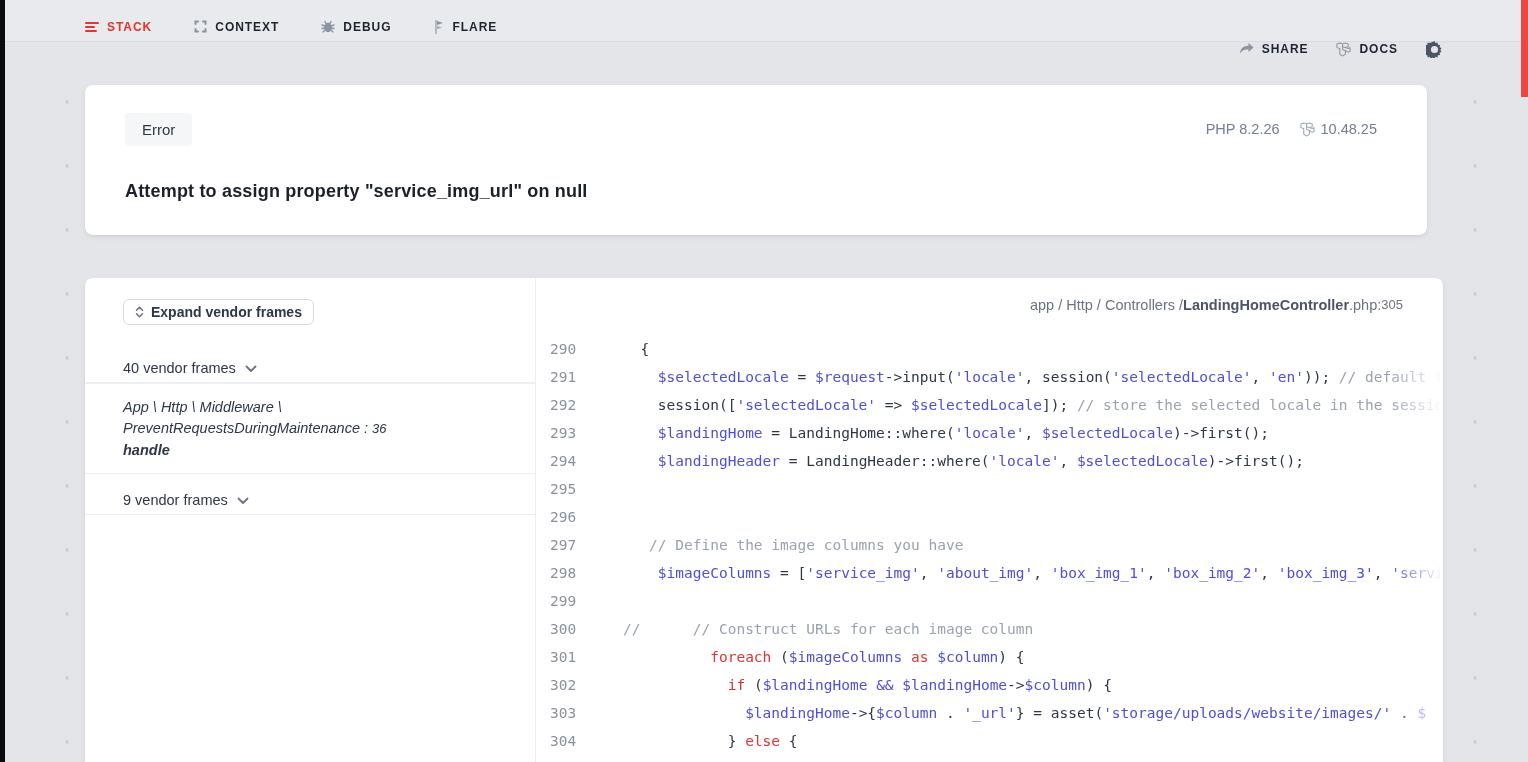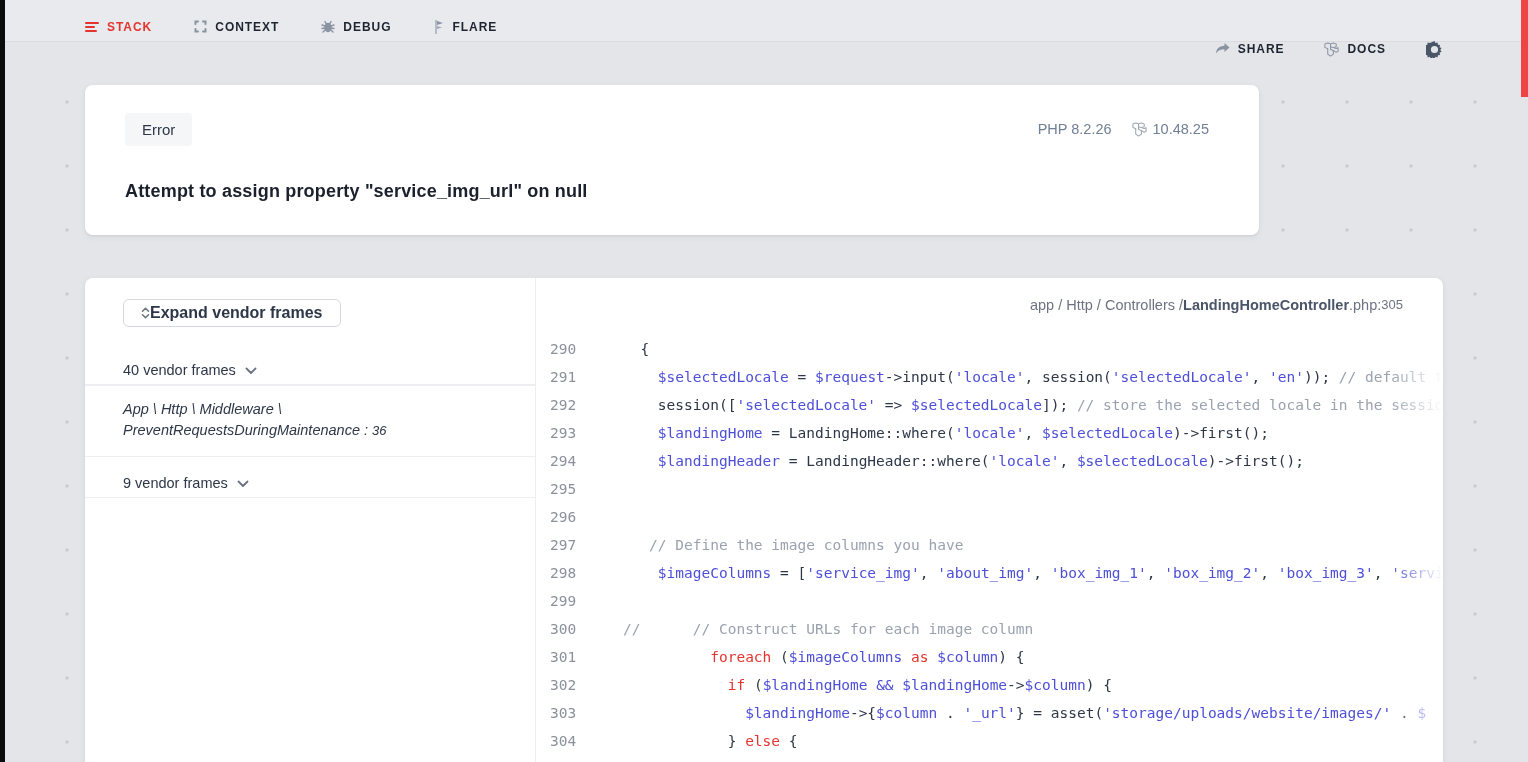--- a/index.html
+++ b/index.html
@@ -31,39 +31,39 @@
     background-color:#e3e5e9;
     background-image:radial-gradient(circle,#c9ccd2 1.5px,transparent 1.7px);
     background-size:64px 64px; background-position:30px 28px;
   }
   .card {
     background:#ffffff; border-radius:8px;
     box-shadow:0 1px 2px rgba(0,0,0,.05), 0 2px 6px rgba(0,0,0,.06);
   }
 
   
-  .error-card { position:absolute; left:80px; top:43px; width:1174px; height:150px; padding:28px 40px; }
+  .error-card { position:absolute; left:80px; top:43px; width:1342px; height:150px; padding:28px 40px; }
   .error-badge {
     display:inline-block; background:#f5f6f8; color:#2d3748; font-size:15px;
     padding:8px 17px; border-radius:4px;
   }
   .error-title { margin-top:35px; font-size:18px; font-weight:bold; color:#1a202c; letter-spacing:.01em; }
   .error-meta { position:absolute; top:36px; right:50px; display:flex; align-items:center; gap:20px;
     color:#718096; font-size:14.5px; }
   .meta-fw { display:flex; align-items:center; gap:6px; }
   .meta-fw .licon { color:#9aa2af; display:flex; }
 
   
   .main-card { position:absolute; left:80px; top:236px; width:1358px; height:620px; display:flex; overflow:hidden; }
   .stack-pane { width:450px; flex:0 0 450px; display:flex; flex-direction:column; }
   .pane-toolbar { padding:21px 24px 17px 38px; }
   .expand-btn {
-    display:inline-flex; align-items:center; background:#fff;
-    border:1px solid #d4d8dd; border-radius:6px; padding:4px 17px;
-    font-family:inherit; font-size:16px; font-weight:bold; color:#2d3748; cursor:pointer;
+    display:inline-flex; align-items:center; gap:7px; background:#fff;
+    border:1px solid #d4d8dd; border-radius:6px; padding:4px 11px;
+    font-family:inherit; font-size:14px; font-weight:bold; color:#2d3748; cursor:pointer;
   }
   .expand-btn .eicon { color:#6b7280; display:flex; }
 
   .frame { padding:13px 24px 15px 38px; font-size:14.5px; color:#2d3748; cursor:pointer; }
   .frame.active { background:#ef4444; color:#ffffff; }
   .frame .fpath { line-height:21px; }
   .frame .fline { font-size:13px; }
   .frame .fmethod { font-weight:bold; margin-top:3px; font-size:14.5px; }
   .frame + .frame, .vendor-row + .frame { border-top:1px solid #eceef1;font-style:italic; }
   .vendor-row {
@@ -143,21 +143,21 @@
             <g fill="currentColor">
               <path d="M2 0 h2 v14 h-2 z" opacity=".55"></path>
               <path d="M4 1 L10 3 L4 5 z"></path>
               <path d="M4 6 L9 7.5 L4 9 z" opacity=".75"></path>
             </g>
           </svg>
       </span>
       <span>FLARE</span>
     </div>
   </div>
-  <div class="nav-group" style="gap:40px;margin-top:45px;">
+  <div class="nav-group" style="gap:28px;margin-top:45px;">
     <div class="nav-item">
       <span class="nicon">
         <svg width="15" height="13" viewBox="0 0 15 13">
             <path fill="currentColor" d="M9.5 0 L14.5 4.5 L9.5 9 V6.2 C5.5 6.2 3 7.5 1 10.5 C1.4 6 4 3 9.5 2.8 Z"></path>
           </svg>
       </span>
       <span>SHARE</span>
     </div>
     <div class="nav-item">
       <span class="nicon">
@@ -225,20 +225,21 @@
         <span>40 vendor frames</span>
         <span class="chev">
           <svg width="12" height="8" viewBox="0 0 12 8">
               <polyline points="1.5,1.5 6,6 10.5,1.5" stroke="currentColor" stroke-width="1.8" fill="none" stroke-linecap="round" stroke-linejoin="round"></polyline>
             </svg>
         </span>
       </div>
 
       <div class="frame mid">
         <div class="fpath"><span>App \ Http \ Middleware \ PreventRequestsDuringMaintenance</span><span> : </span><span class="fline">36</span></div>
+        <div class="fmethod">handle</div>
       </div>
 
       <div class="vendor-row">
         <span>9 vendor frames</span>
         <span class="chev">
           <svg width="12" height="8" viewBox="0 0 12 8">
               <polyline points="1.5,1.5 6,6 10.5,1.5" stroke="currentColor" stroke-width="1.8" fill="none" stroke-linecap="round" stroke-linejoin="round"></polyline>
             </svg>
         </span>
       </div>

